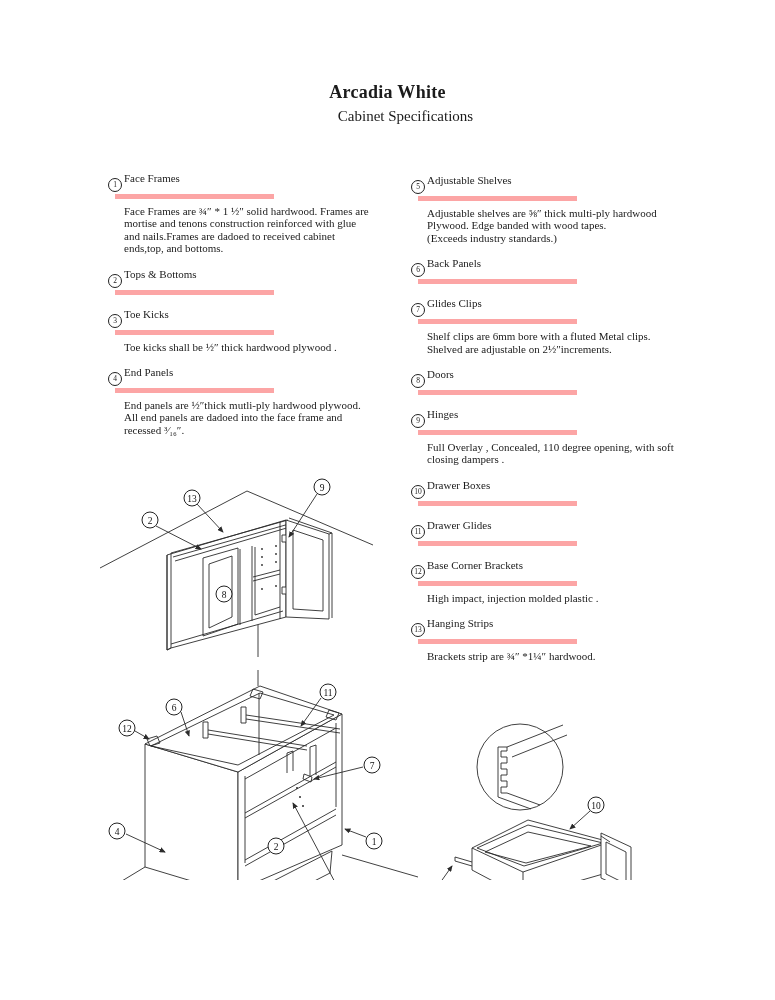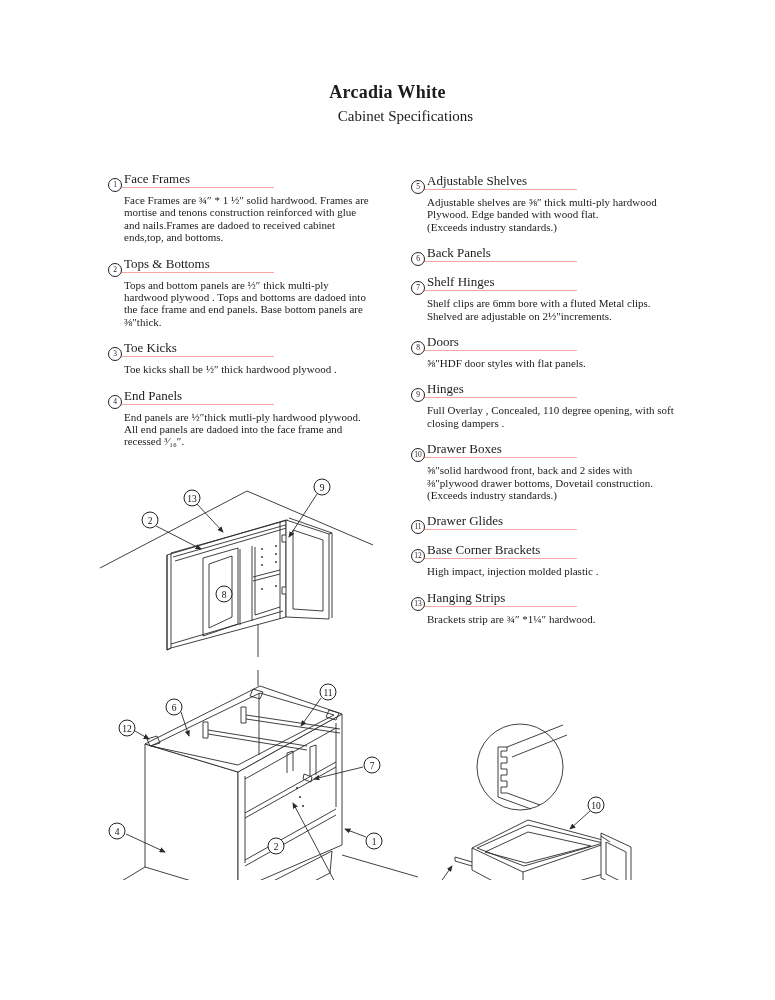--- a/index.html
+++ b/index.html
@@ -15,23 +15,23 @@
   #col-left  { left:124px; top:172px; width:246px; }
   #col-right { left:427px; top:174px; width:252px; }
 
   .spec { position:relative; margin-bottom:13px; }
   .spec-num {
     position:absolute; left:-16px; top:6px; width:12px; height:12px;
     border:1px solid #222; border-radius:50%;
     font-size:7.5px; line-height:12px; text-align:center; background:#fff;
   }
   .spec-head {
-    font-size:13px; line-height:13px;
+    font-size:11px; line-height:13px;
     width:150px; margin-left:-9px; padding-left:9px;
-    border-bottom:1px solid #fca5a5; padding-bottom:2px;
+    border-bottom:5px solid #fca5a5; padding-bottom:9px;
   }
   .spec-body { font-size:11px; line-height:12.4px; white-space:pre-line; margin-top:6px; }
 
   svg { position:absolute; overflow:visible; }
   svg line, svg path, svg polygon, svg polyline, svg rect, svg circle { vector-effect:non-scaling-stroke; }
   .ln { stroke:#2b2b2b; stroke-width:0.9; fill:none; }
   .face { stroke:#2b2b2b; stroke-width:0.9; fill:#ffffff; }
   .callout circle { stroke:#222; stroke-width:1; fill:#ffffff; }
   .callout text { font-family:"Liberation Serif", serif; font-size:9.5px; fill:#111; }
   .dot { fill:#2b2b2b; stroke:none; }
@@ -53,64 +53,61 @@
 
   <div id="col-left" class="spec-col">
     <div class="spec">
       <span class="spec-num">1</span>
       <div class="spec-head">Face Frames</div>
       <div class="spec-body">Face Frames are ¾″ * 1 ½″ solid hardwood.  Frames are mortise and tenons construction reinforced with glue and nails.Frames are dadoed to received cabinet ends,top, and bottoms.</div>
     </div>
     <div class="spec">
       <span class="spec-num">2</span>
       <div class="spec-head">Tops &amp; Bottoms</div>
-      <div class="spec-body">Tops and bottom panels are ½″ thick multi-ply hardwood plywood . Tops and bottoms are dadoed into the face frame and end panels. Base bottom panels are ⅜″thick.</div>
     </div>
     <div class="spec">
       <span class="spec-num">3</span>
       <div class="spec-head">Toe Kicks</div>
       <div class="spec-body">Toe kicks shall be ½″ thick  hardwood plywood .</div>
     </div>
     <div class="spec">
       <span class="spec-num">4</span>
       <div class="spec-head">End Panels</div>
       <div class="spec-body">End panels are ½″thick mutli-ply hardwood plywood.  All end panels are dadoed into the face frame and recessed ³⁄₁₆″.</div>
     </div>
   </div>
 
   <div id="col-right" class="spec-col">
     <div class="spec">
       <span class="spec-num">5</span>
       <div class="spec-head">Adjustable Shelves</div>
-      <div class="spec-body">Adjustable shelves are ⅝″ thick multi-ply hardwood Plywood. Edge banded with wood flat.
+      <div class="spec-body">Adjustable shelves are ⅝″ thick multi-ply hardwood Plywood. Edge banded with wood tapes.
 (Exceeds industry standards.)</div>
     </div>
     <div class="spec">
       <span class="spec-num">6</span>
       <div class="spec-head">Back Panels</div>
     </div>
     <div class="spec">
       <span class="spec-num">7</span>
-      <div class="spec-head">Shelf Hinges</div>
+      <div class="spec-head">Glides Clips</div>
       <div class="spec-body">Shelf clips are 6mm bore with a fluted Metal clips.  Shelved are adjustable on 2½″increments.</div>
     </div>
     <div class="spec">
       <span class="spec-num">8</span>
       <div class="spec-head">Doors</div>
-      <div class="spec-body">⅝″HDF door styles with flat panels.</div>
     </div>
     <div class="spec">
       <span class="spec-num">9</span>
       <div class="spec-head">Hinges</div>
       <div class="spec-body">Full Overlay , Concealed, 110 degree opening, with soft closing dampers .</div>
     </div>
     <div class="spec">
       <span class="spec-num">10</span>
       <div class="spec-head">Drawer Boxes</div>
-      <div class="spec-body">⅝″solid hardwood front, back and 2 sides with ⅜″plywood drawer bottoms,  Dovetail construction. (Exceeds industry standards.)</div>
     </div>
     <div class="spec">
       <span class="spec-num">11</span>
       <div class="spec-head">Drawer Glides</div>
     </div>
     <div class="spec">
       <span class="spec-num">12</span>
       <div class="spec-head">Base Corner Brackets</div>
       <div class="spec-body"> High impact, injection molded plastic .</div>
     </div>

